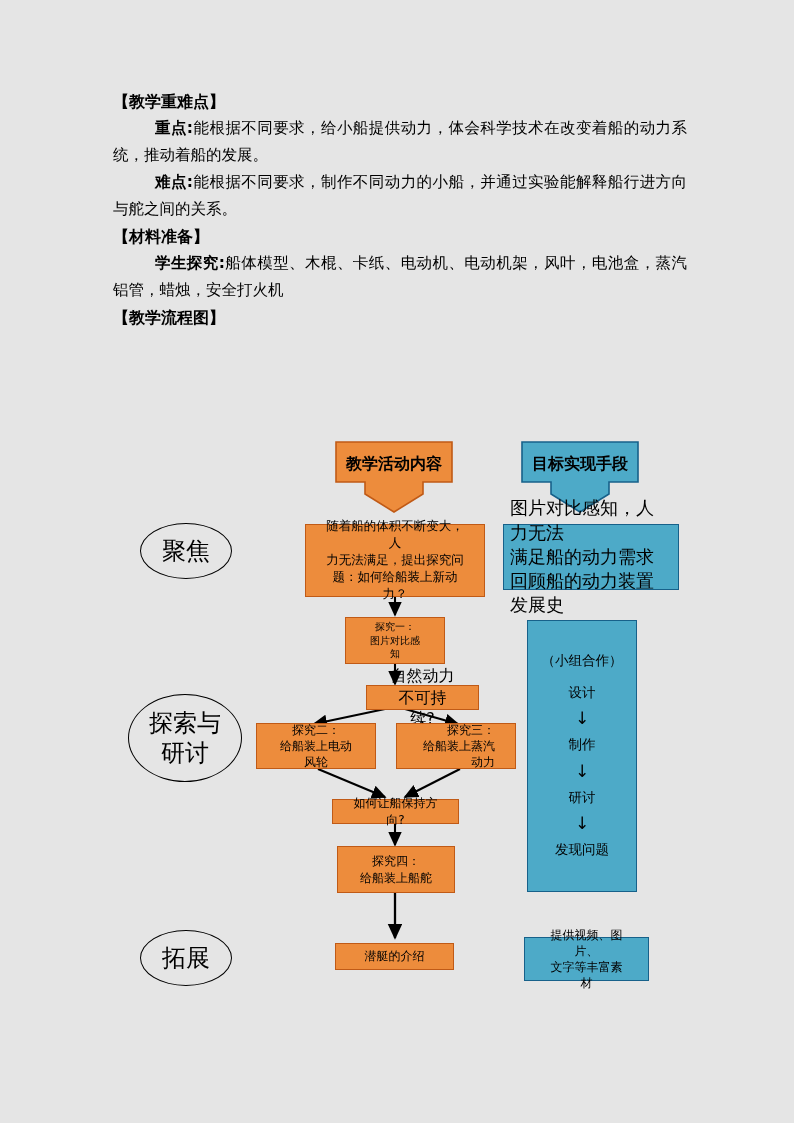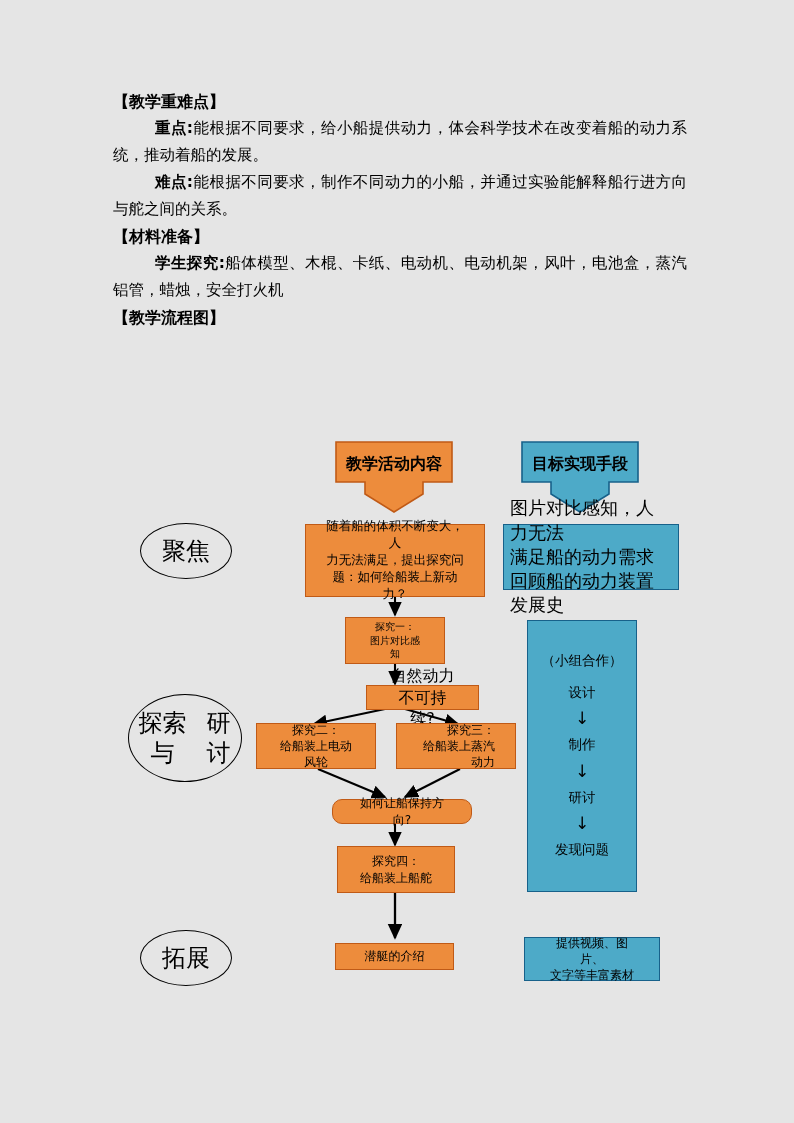--- a/index.html
+++ b/index.html
@@ -191,21 +191,21 @@
       <svg class="banner-body" viewBox="0 0 118 72" preserveAspectRatio="none">
         <path d="M1,1 L117,1 L117,41 L88,41 L88,53 L59,71 L30,53 L30,41 L1,41 Z" fill="#4DAAC8" stroke="#17618A" stroke-width="1.6"></path>
       </svg>
       <span style="position:relative; margin-bottom:26px;">目标实现手段</span>
     </div>
 
     <div class="stage" style="left:140px; top:523px; width:92px; height:56px;">
       <span>聚焦</span>
     </div>
 
-    <div class="stage" style="left:128px; top:694px; width:114px; height:88px; ">
+    <div class="stage" style="left:128px; top:694px; width:114px; height:88px; flex-direction:column;">
       <span>探索与</span>
       <span>研讨</span>
     </div>
 
     <div class="stage" style="left:140px; top:930px; width:92px; height:56px;">
       <span>拓展</span>
     </div>
 
     <div class="node orange" style="left:305px; top:524px; width:180px; height:73px; font-size:12.5px;">
       <div class="node-lines">
@@ -233,21 +233,21 @@
       </div>
     </div>
 
     <div class="node orange" style="left:396px; top:723px; width:120px; height:46px; font-size:12px;text-align:right;">
       <div class="node-lines">
         <div>探究三：</div>
         <div>给船装上蒸汽动力</div>
       </div>
     </div>
 
-    <div class="node orange" style="left:332px; top:799px; width:140px; height:25px; font-size:12px;border-radius:10px;">
+    <div class="node orange" style="left:332px; top:799px; width:127px; height:25px; font-size:12px;">
       <div class="node-lines">如何让船保持方向?</div>
     </div>
 
     <div class="node orange" style="left:337px; top:846px; width:118px; height:47px; font-size:12px;">
       <div class="node-lines">
         <div>探究四：</div>
         <div>给船装上船舵</div>
       </div>
     </div>
 
@@ -267,21 +267,21 @@
       <div class="step">（小组合作）</div>
       <div class="step">设计</div>
       <div class="dn">↓</div>
       <div class="step">制作</div>
       <div class="dn">↓</div>
       <div class="step">研讨</div>
       <div class="dn">↓</div>
       <div class="step">发现问题</div>
     </div>
 
-    <div class="node blue" style="left:524px; top:937px; width:136px; height:44px; font-size:12px;justify-content:flex-end;">
+    <div class="node blue" style="left:524px; top:937px; width:125px; height:44px; font-size:12px;justify-content:flex-end;">
       <div class="node-lines">
         <div>提供视频、图片、</div>
         <div>文字等丰富素材</div>
       </div>
     </div>
 
   </div>
 </div>
 
 </body></html>

